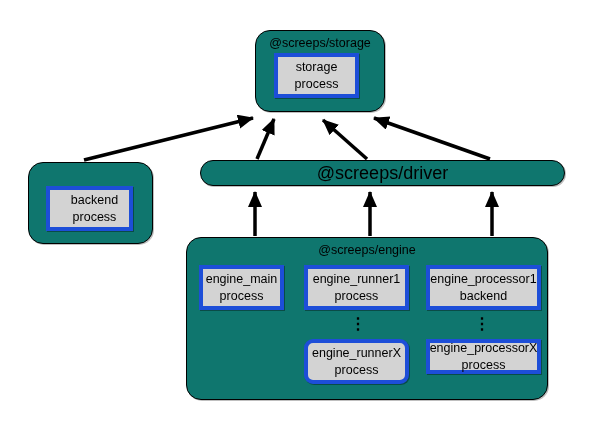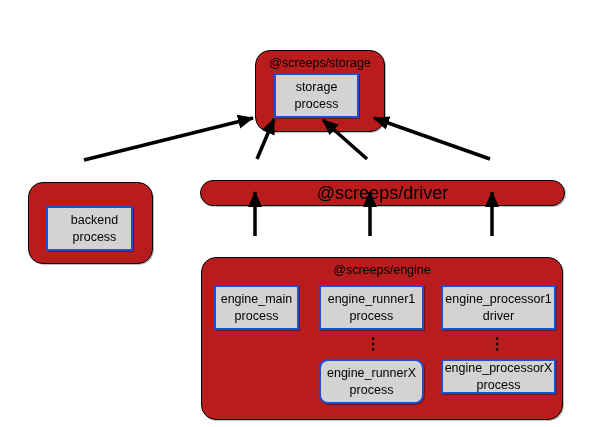--- a/index.html
+++ b/index.html
@@ -10,38 +10,37 @@
     color: #000;
   }
   .canvas {
     position: relative;
     width: 600px; height: 427px;
     background: #ffffff;
     overflow: hidden;
   }
   .node {
     position: absolute;
-    background: #b91c1c;
+    background: #0f766e;
     border: 1.5px solid #000;
     border-radius: 15px;
     box-shadow: 1px 1px 0 rgba(0,0,0,0.25);
-    margin-top: 20px;
   }
   .node-label {
     position: absolute;
     top: 5px; left: 0; right: 0;
     text-align: center;
     font-size: 12.5px;
     line-height: 1.15;
     color: #000;
   }
   .process-box {
     position: absolute;
     background: #d3d3d3;
-    border: 2px solid #1d4ed8;
+    border: 4px solid #1d4ed8;
     box-shadow: 1px 1px 0 rgba(0,0,0,0.35);
     display: flex;
     align-items: center;
     justify-content: center;
     text-align: center;
     font-size: 12.5px;
     line-height: 1.3;
     white-space: pre-line;
   }
   .driver-node {
@@ -81,31 +80,31 @@
 
   <div class="node" style="left:28px; top:162px; width:125px; height:82px;">
     <div class="process-box" style="left:17px; top:23px; width:87px; height:45px;padding-left:10px;">backend
 process</div>
   </div>
 
   <div class="node driver-node" style="left:200px; top:160px; width:365px; height:26px;">
     <span>@screeps/driver</span>
   </div>
 
-  <div class="node" style="left:201px; top:237px; width:362px; height:163px;">
+  <div class="node" style="left:186px; top:237px; width:362px; height:163px;">
     <div class="node-label">@screeps/engine</div>
 
     <div class="process-box" style="left:12px; top:27px; width:85px; height:45px;">engine_main
 process</div>
 
     <div class="process-box" style="left:117px; top:27px; width:105px; height:45px;">engine_runner1
 process</div>
 
     <div class="process-box" style="left:239px; top:27px; width:115px; height:45px;">engine_processor1
-driver</div>
+backend</div>
 
     <div class="ellipsis" style="left:163px; top:78px;">⋮</div>
 
     <div class="ellipsis" style="left:287px; top:78px;">⋮</div>
 
     <div class="process-box" style="left:117px; top:101px; width:105px; height:45px;border-radius:9px;">engine_runnerX
 process</div>
 
     <div class="process-box" style="left:239px; top:101px; width:115px; height:35px;">engine_processorX
 process</div>

